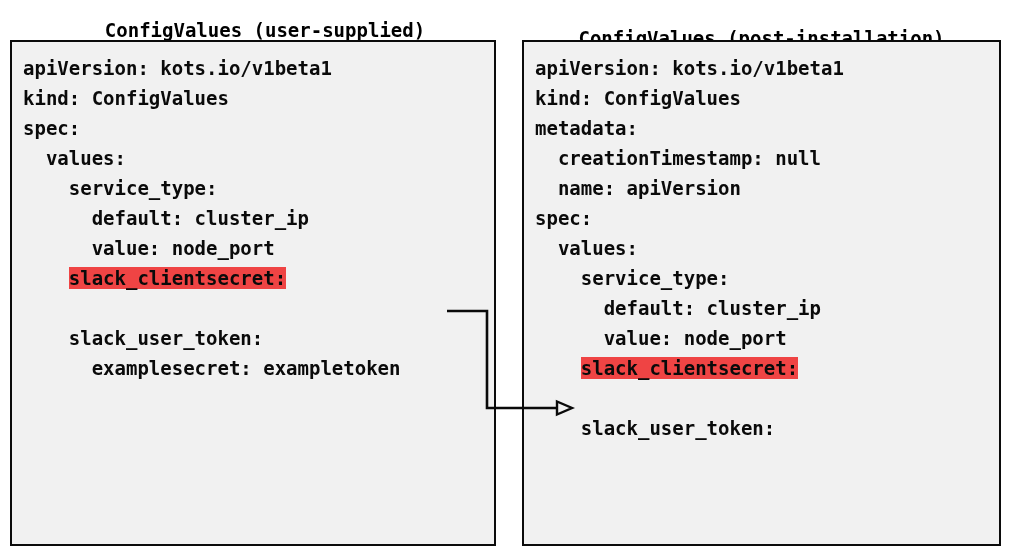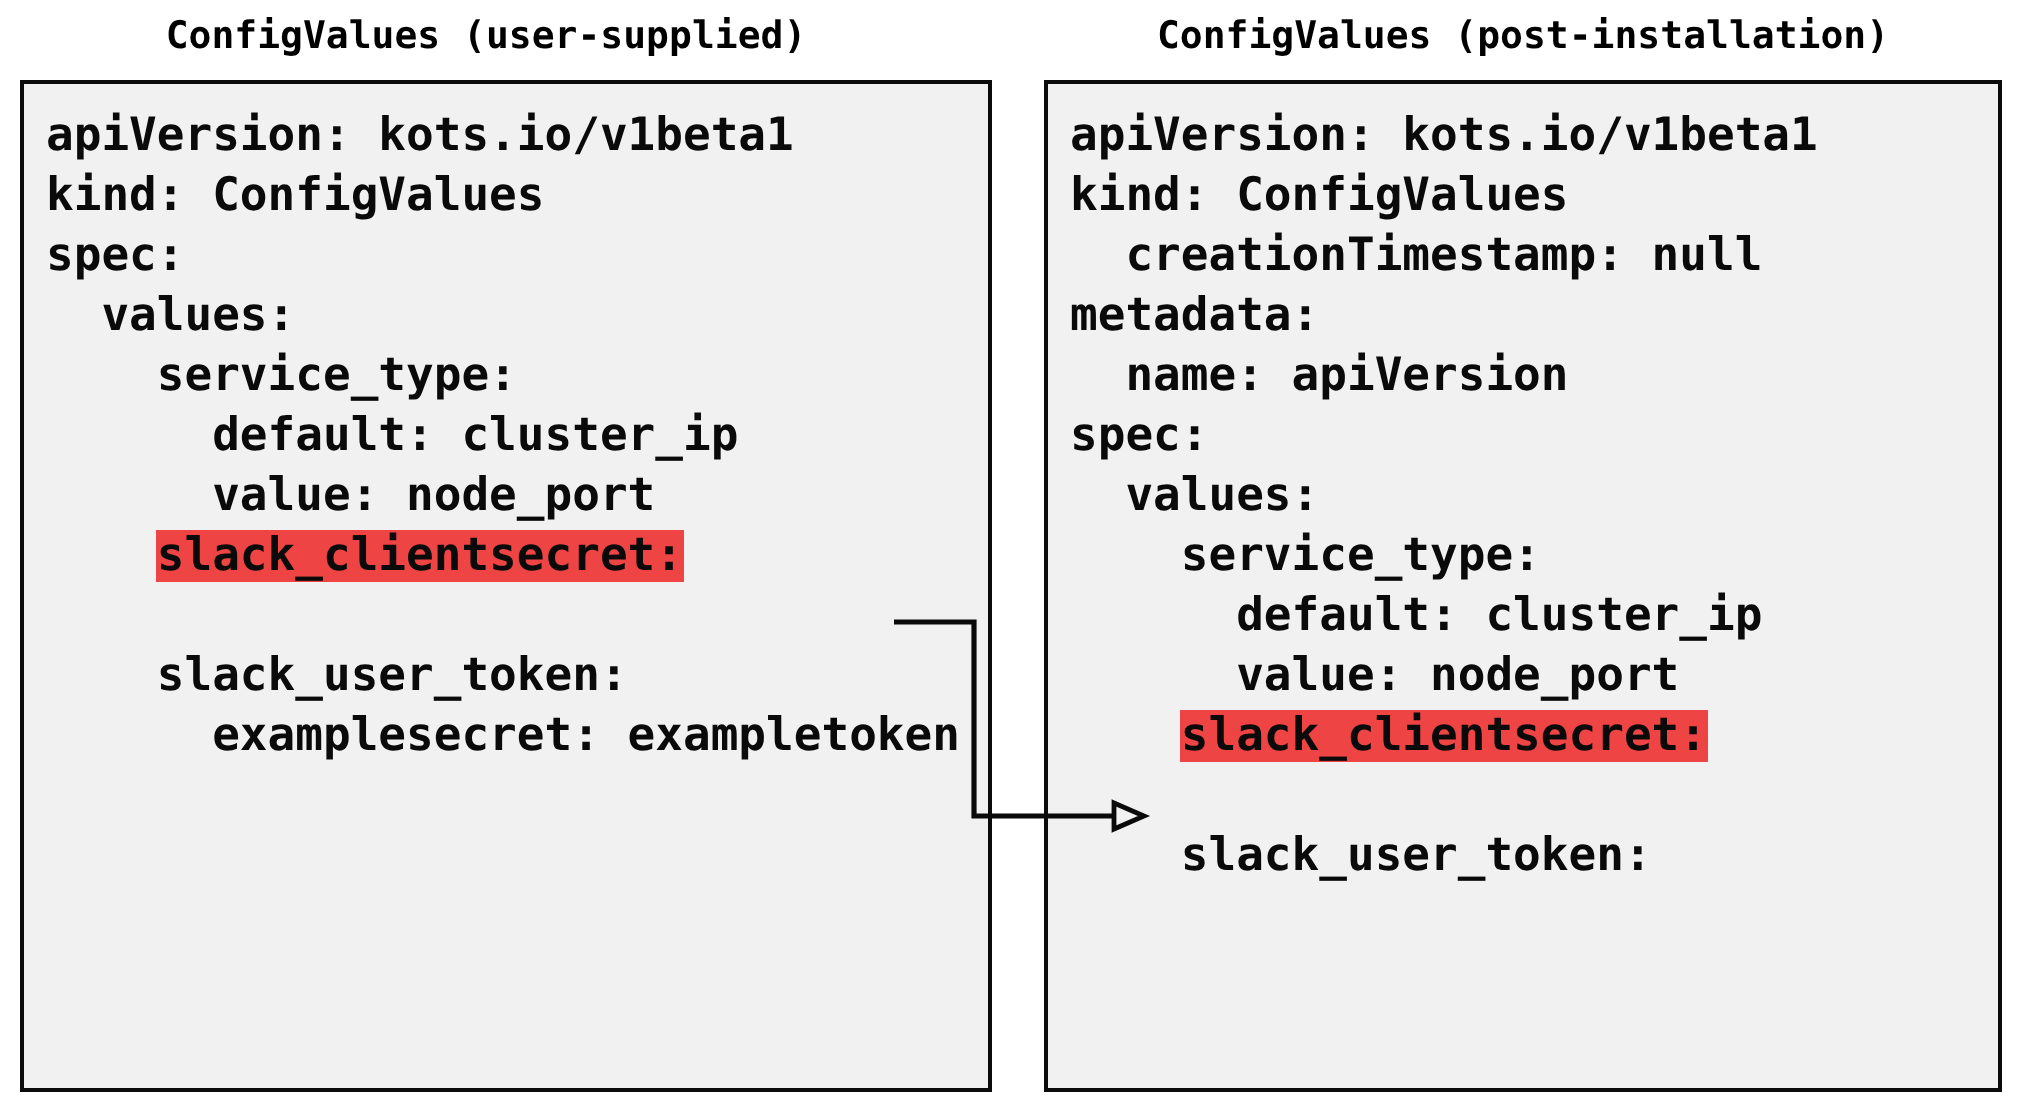--- a/index.html
+++ b/index.html
@@ -25,22 +25,22 @@
     position: absolute;
     top: 7px;
     font-family: "DejaVu Sans Mono", "Liberation Mono", monospace;
     font-size: 19px;
     font-weight: bold;
     color: #000000;
     letter-spacing: 0px;
     text-align: center;
     white-space: nowrap;
   }
-  .panel-title.left  { left: 0;  width: 486px; }
-  .panel-title.right { left: 522px; width: 479px; }
+  .panel-title.left  { left: 22px;  width: 486px; margin-top: 12px; }
+  .panel-title.right { left: 522px; width: 479px; margin-top: 20px; }
 
   
   .code-box {
     position: absolute;
     top: 40px;
     height: 506px;
     box-sizing: border-box;
     background: #f1f1f1;
     border: 2px solid #0b0b0b;
     overflow: hidden;
@@ -52,21 +52,21 @@
     position: absolute;
     top: 11px;
     left: 0;
     right: 0;
   }
 
   .code-line {
     height: 30px;
     line-height: 30px;
     font-family: "DejaVu Sans Mono", "Liberation Mono", monospace;
-    font-size: 23px;
+    font-size: 19px;
     font-weight: bold;
     color: #0a0a0a;
     white-space: pre;
     padding-left: 11px;
     box-sizing: border-box;
   }
 
   .code-line .seg {
     display: inline;
     white-space: pre;
@@ -107,22 +107,22 @@
         <div class="code-line"><span class="seg">      examplesecret: exampletoken</span></div>
       </div>
   </div>
 
   <div class="panel-title right">ConfigValues (post-installation)</div>
 
   <div class="code-box right">
     <div class="code-lines">
         <div class="code-line"><span class="seg">apiVersion: kots.io/v1beta1</span></div>
         <div class="code-line"><span class="seg">kind: ConfigValues</span></div>
+        <div class="code-line"><span class="seg">metadata:</span></div>
         <div class="code-line"><span class="seg">  creationTimestamp: null</span></div>
-        <div class="code-line"><span class="seg">metadata:</span></div>
         <div class="code-line"><span class="seg">  name: apiVersion</span></div>
         <div class="code-line"><span class="seg">spec:</span></div>
         <div class="code-line"><span class="seg">  values:</span></div>
         <div class="code-line"><span class="seg">    service_type:</span></div>
         <div class="code-line"><span class="seg">      default: cluster_ip</span></div>
         <div class="code-line"><span class="seg">      value: node_port</span></div>
         <div class="code-line"><span class="seg">    </span><span class="seg hl">slack_clientsecret:</span></div>
         <div class="code-line"><span class="seg">      </span></div>
         <div class="code-line"><span class="seg">    slack_user_token:</span></div>
       </div>

